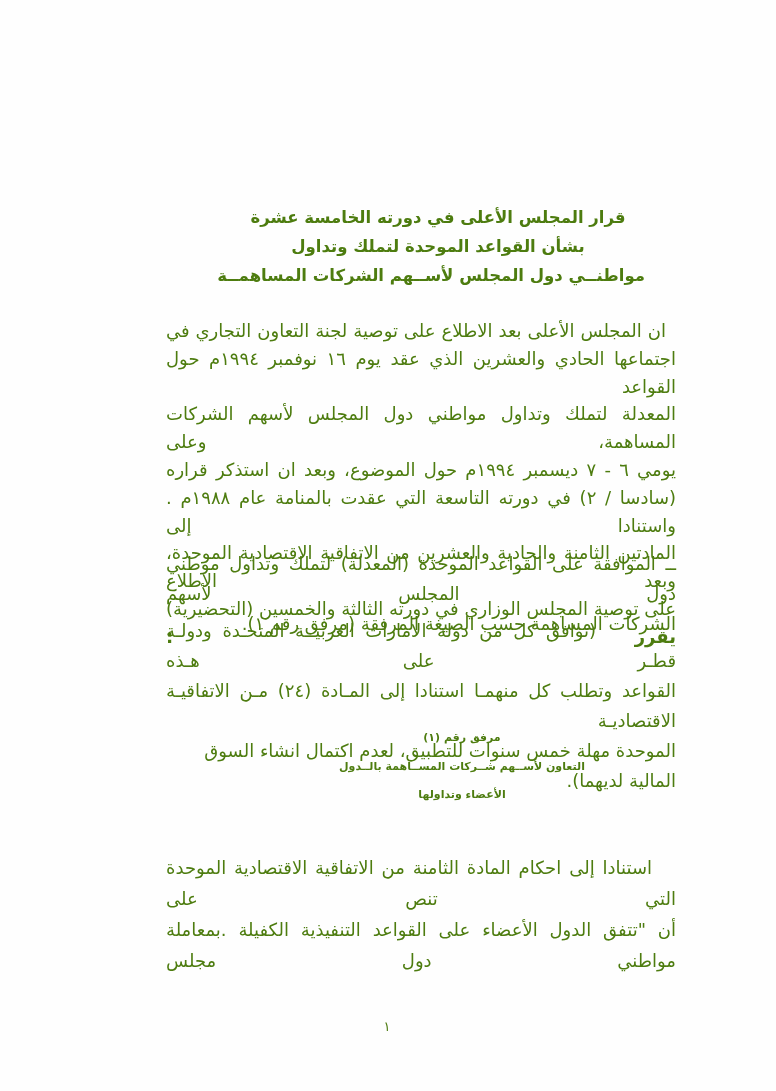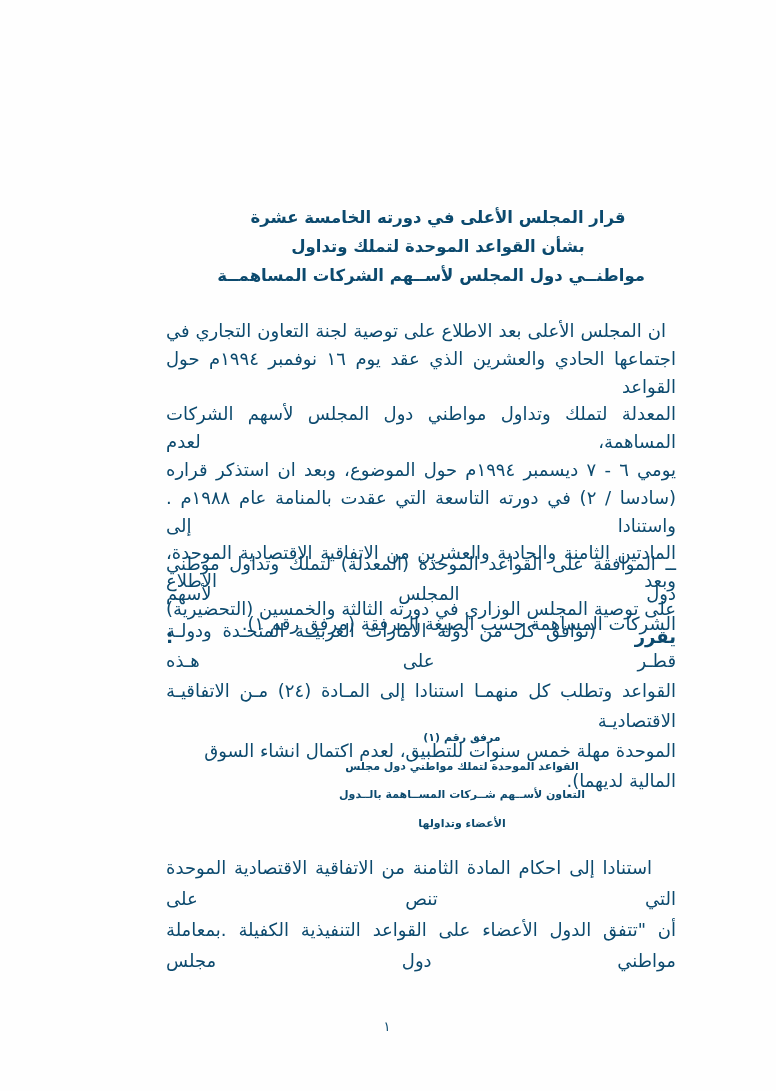--- a/index.html
+++ b/index.html
@@ -3,21 +3,21 @@
 <meta charset="utf-8">
 <style>
   html,body{margin:0;padding:0;background:#e8e8e8;}
   .page{
     position:relative;
     width:776px;height:1091px;
     margin:0 auto;
     background:#fefefe;
     overflow:hidden;
     font-family:"DejaVu Sans",sans-serif;
-    color:#0c4a6e;
+    color:#4d7c0f;
     direction:rtl;
   }
   .block{position:absolute;}
   
   .title-block{
     top:203px;right:131px;width:414px;
     text-align:center;
     font-weight:bold;
     font-size:16.5px;
     line-height:29px;
@@ -65,21 +65,21 @@
 
   <div class="block title-block">
     <div class="line">قرار المجلس الأعلى في دورته الخامسة عشرة</div>
     <div class="line">بشأن القواعد الموحدة لتملك وتداول</div>
     <div class="line">مواطنــي دول المجلس لأســهم الشركات المساهمــة</div>
   </div>
 
   <div class="block body-par preamble">
     <div class="line j ind-sm">ان المجلس الأعلى بعد الاطلاع على توصية لجنة التعاون التجاري في</div>
     <div class="line j">اجتماعها الحادي والعشرين الذي عقد يوم ١٦ نوفمبر ١٩٩٤م حول القواعد</div>
-    <div class="line j">المعدلة لتملك وتداول مواطني دول المجلس لأسهم الشركات المساهمة، لعدم</div>
+    <div class="line j">المعدلة لتملك وتداول مواطني دول المجلس لأسهم الشركات المساهمة، وعلى</div>
     <div class="line j">يومي ٦ - ٧ ديسمبر ١٩٩٤م حول الموضوع، وبعد ان استذكر قراره</div>
     <div class="line j">(سادسا / ٢) في دورته التاسعة التي عقدت بالمنامة عام ١٩٨٨م . واستنادا إلى</div>
     <div class="line j">المادتين الثامنة والحادية والعشرين من الاتفاقية الاقتصادية الموحدة، وبعد الاطلاع</div>
     <div class="line j">
       <span>على توصية المجلس الوزاري في دورته الثالثة والخمسين (التحضيرية) </span><span class="b">يقرر :</span>
     </div>
   </div>
 
   <div class="block body-par resolution">
     <div class="line j">ــ الموافقة على القواعد الموحدة (المعدلة) لتملك وتداول موطني دول المجلس لأسهم</div>
@@ -87,21 +87,20 @@
   </div>
 
   <div class="block body-par note">
     <div class="line j ind-lg">(توافق كل من دولة الامارات العربيــة المتحـدة ودولـة قطـر على هـذه</div>
     <div class="line j">القواعد وتطلب  كل منهمـا استنادا إلى المـادة (٢٤) مـن الاتفاقيـة الاقتصاديـة</div>
     <div class="line r">الموحدة مهلة خمس سنوات للتطبيق، لعدم اكتمال انشاء السوق المالية لديهما).</div>
   </div>
 
   <div class="block annex-block">
     <div class="line">مرفق رقم (١)</div>
-    <div class="line">القواعد الموحدة لتملك مواطني دول مجلس</div>
     <div class="line">التعاون لأســهم شــركات المســاهمة بالــدول</div>
     <div class="line">الأعضاء وتداولها</div>
   </div>
 
   <div class="block body-par closing">
     <div class="line j ind-md">استنادا إلى احكام المادة الثامنة من الاتفاقية الاقتصادية الموحدة التي تنص على</div>
     <div class="line j">أن "تتفق الدول الأعضاء على القواعد التنفيذية الكفيلة .بمعاملة مواطني دول مجلس</div>
   </div>
 
   <div class="block page-number">١</div>

